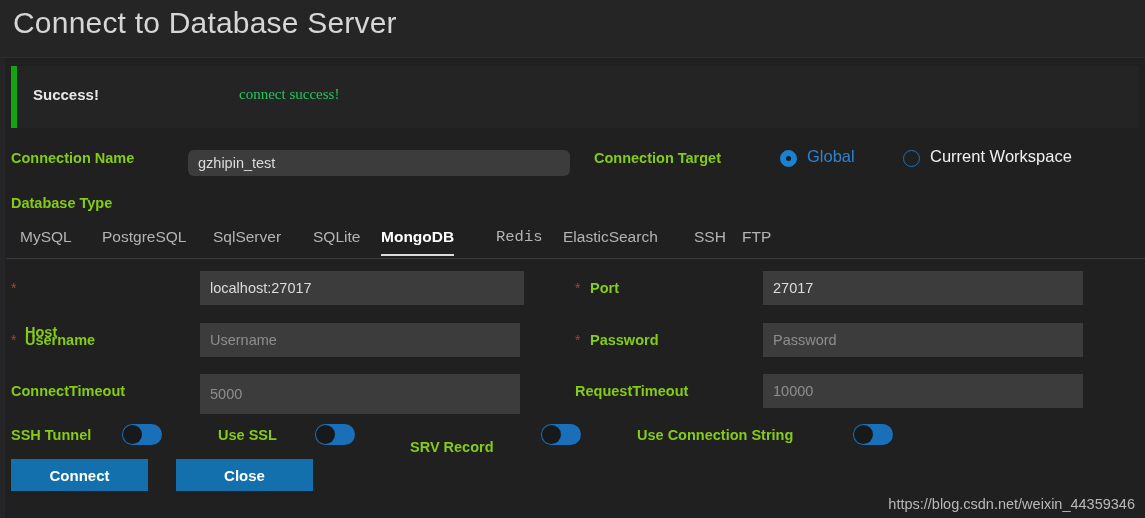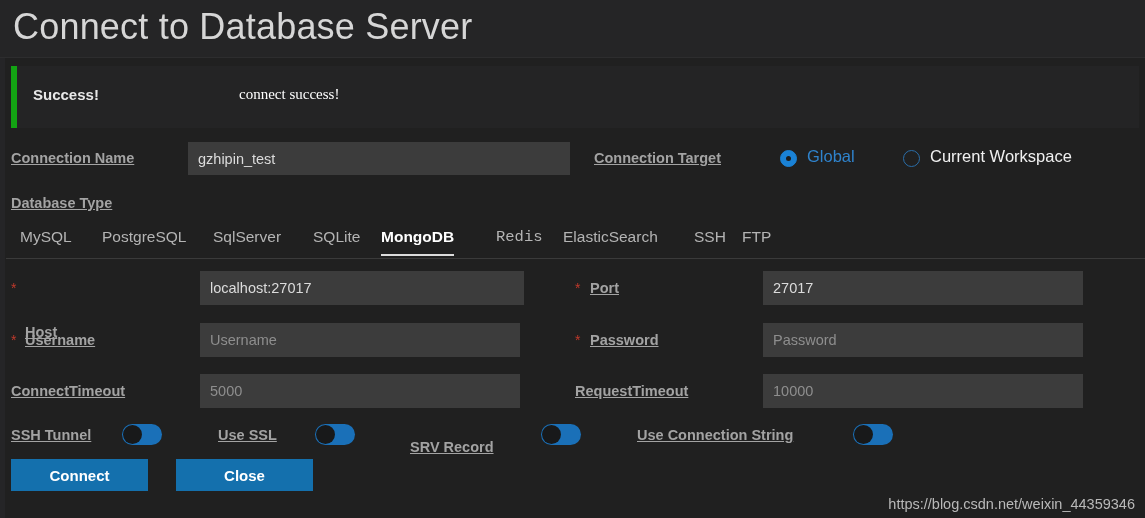--- a/index.html
+++ b/index.html
@@ -44,21 +44,21 @@
     position: absolute;
     left: 0; top: 0;
     width: 1145px; height: 58px;
     background: #252526;
     border-bottom: 1px solid #2d2d2e;
     box-sizing: border-box;
   }
   .header-title {
     position: absolute;
     left: 13px; top: 6px;
-    font-size: 36px;
+    font-size: 30px;
     font-weight: 400;
     color: #d6d6d6;
     letter-spacing: 0.2px;
     white-space: nowrap;
   }
 
   
   .banner {
     position: absolute;
     left: 11px; top: 66px;
@@ -78,32 +78,31 @@
     font-size: 15px;
     font-weight: bold;
     color: #e8e8e8;
     white-space: nowrap;
   }
   .banner-msg {
     position: absolute;
     left: 228px; top: 20px;
     font-size: 15px;
     font-family: "Liberation Serif", serif;
-    color: #ffffff;
+    color: #22c55e;
     white-space: nowrap;
   }
 
   
   .lbl {
     position: absolute;
     font-size: 14.5px;
     font-weight: bold;
-    color: #a3a3a3;
-    white-space: nowrap;
-    text-decoration: underline;
+    color: #84cc16;
+    white-space: nowrap;
   }
   .req-star {
     position: absolute;
     font-size: 14px;
     color: #c0392b;
     font-weight: normal;
     white-space: nowrap;
   }
 
   
@@ -230,21 +229,21 @@
     <div class="header-title">Connect to Database Server</div>
   </div>
 
   <div class="banner">
     <div class="banner-bar"></div>
     <div class="banner-title">Success!</div>
     <div class="banner-msg">connect success!</div>
   </div>
 
   <div class="lbl" style="left:11px; top:150px;">Connection Name</div>
-  <input class="field" type="text" style="left: 188px; top: 142px; width: 382px; height: 33px;" value="gzhipin_test">
+  <input class="field" type="text" style="left: 188px; top: 150px; width: 382px; height: 26px; border-radius: 6px;" value="gzhipin_test">
 
   <div class="lbl" style="left:594px; top:150px;">Connection Target</div>
 
   <div class="radio on" style="left:780px; top:150px;"></div>
   <div class="radio-label sel" style="left:807px; top:147px;">Global</div>
 
   <div class="radio off" style="left:903px; top:150px;"></div>
   <div class="radio-label unsel" style="left:930px; top:147px;">Current Workspace</div>
 
   <div class="lbl" style="left:11px; top:195px;">Database Type</div>
@@ -272,21 +271,21 @@
 
   <div class="req-star" style="left:11px; top:332px;">*</div>
   <div class="lbl" style="left:25px; top:332px;">Username</div>
   <input class="field muted" type="text" style="left: 200px; top: 323px; width: 320px; height: 34px;" placeholder="Username">
 
   <div class="req-star" style="left:575px; top:332px;">*</div>
   <div class="lbl" style="left:590px; top:332px;">Password</div>
   <input class="field muted" type="text" style="left: 763px; top: 323px; width: 320px; height: 34px;" placeholder="Password">
 
   <div class="lbl" style="left:11px; top:383px;">ConnectTimeout</div>
-  <input class="field muted" type="text" style="left: 200px; top: 374px; width: 320px; height: 34px;" placeholder="5000">
+  <input class="field muted" type="text" style="left: 200px; top: 374px; width: 320px; height: 40px;" placeholder="5000">
 
   <div class="lbl" style="left:575px; top:383px;">RequestTimeout</div>
   <input class="field muted" type="text" style="left: 763px; top: 374px; width: 320px; height: 34px;" placeholder="10000">
 
   <div class="lbl" style="left:11px; top:427px;">SSH Tunnel</div>
   <div class="toggle" style="left:122px; top:424px;">
     <div class="knob"></div>
   </div>
 
   <div class="lbl" style="left:218px; top:427px;">Use SSL</div>

